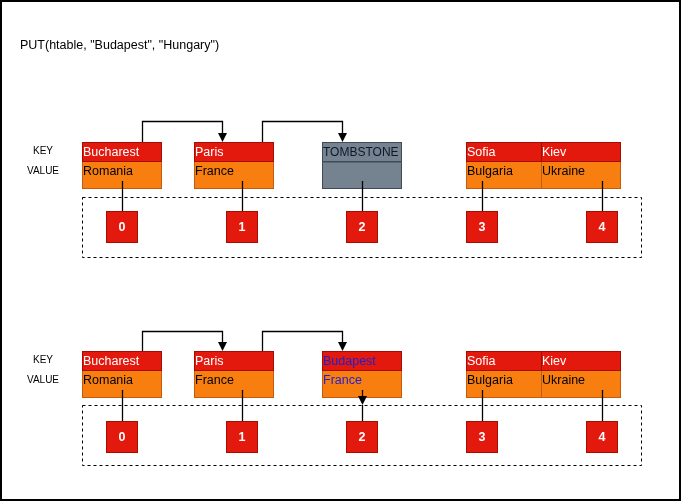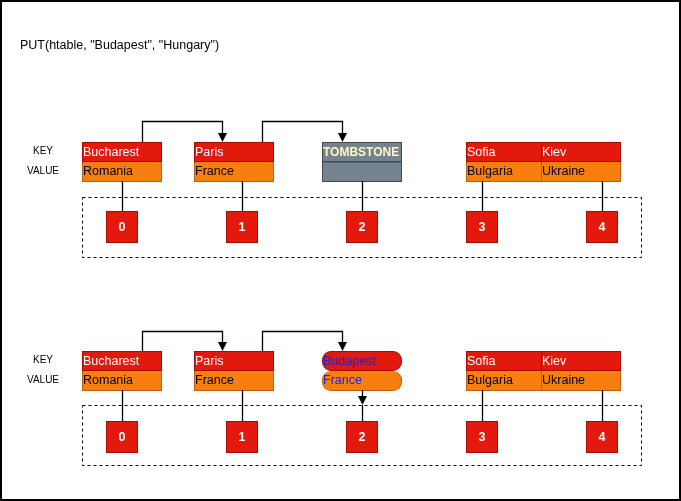--- a/index.html
+++ b/index.html
@@ -20,26 +20,26 @@
     position:absolute;left:10px;width:62px;
     text-align:center;font-size:10px;color:#000;
   }
   
   .cell{position:absolute;width:80px;font-size:12.5px;}
   .cell .k{
     box-sizing:border-box;height:20px;line-height:18px;
     background:#e3190e;border:1px solid #a50d00;color:#ffffff;
   }
   .cell .v{
-    box-sizing:border-box;height:20px;line-height:18px;
+    box-sizing:border-box;height:27px;line-height:18px;
     background:#f87e10;border:1px solid #c55a11;border-top:none;color:#000000;
   }
-  .cell.tombstone .k{background:#75828f;border:1px solid #3f4a53;color:#fef9c3;font-size:12px;font-weight:bold;}
+  .cell.tombstone .k{background:#75828f;border:1px solid #3f4a53;color:#0f172a;font-size:12px;}
   .cell.tombstone .v{background:#75828f;border:1px solid #3f4a53;border-top:1px solid #5a6875;}
-  .cell.hl .k,.cell.hl .v{color:#2222cc;border-radius:9px;}
+  .cell.hl .k,.cell.hl .v{color:#2222cc;}
   
   .ibox{
     position:absolute;width:32px;height:32px;box-sizing:border-box;
     background:#e3190e;border:1px solid #a50d00;color:#fff;
     font-size:12.5px;font-weight:bold;
     display:flex;align-items:center;justify-content:center;
   }
   
   .c0{left:80px}.c1{left:192px}.c2{left:320px}.c3{left:464px}.c4{left:539px}
   .b0{left:104px}.b1{left:224px}.b2{left:344px}.b3{left:464px}.b4{left:584px}

